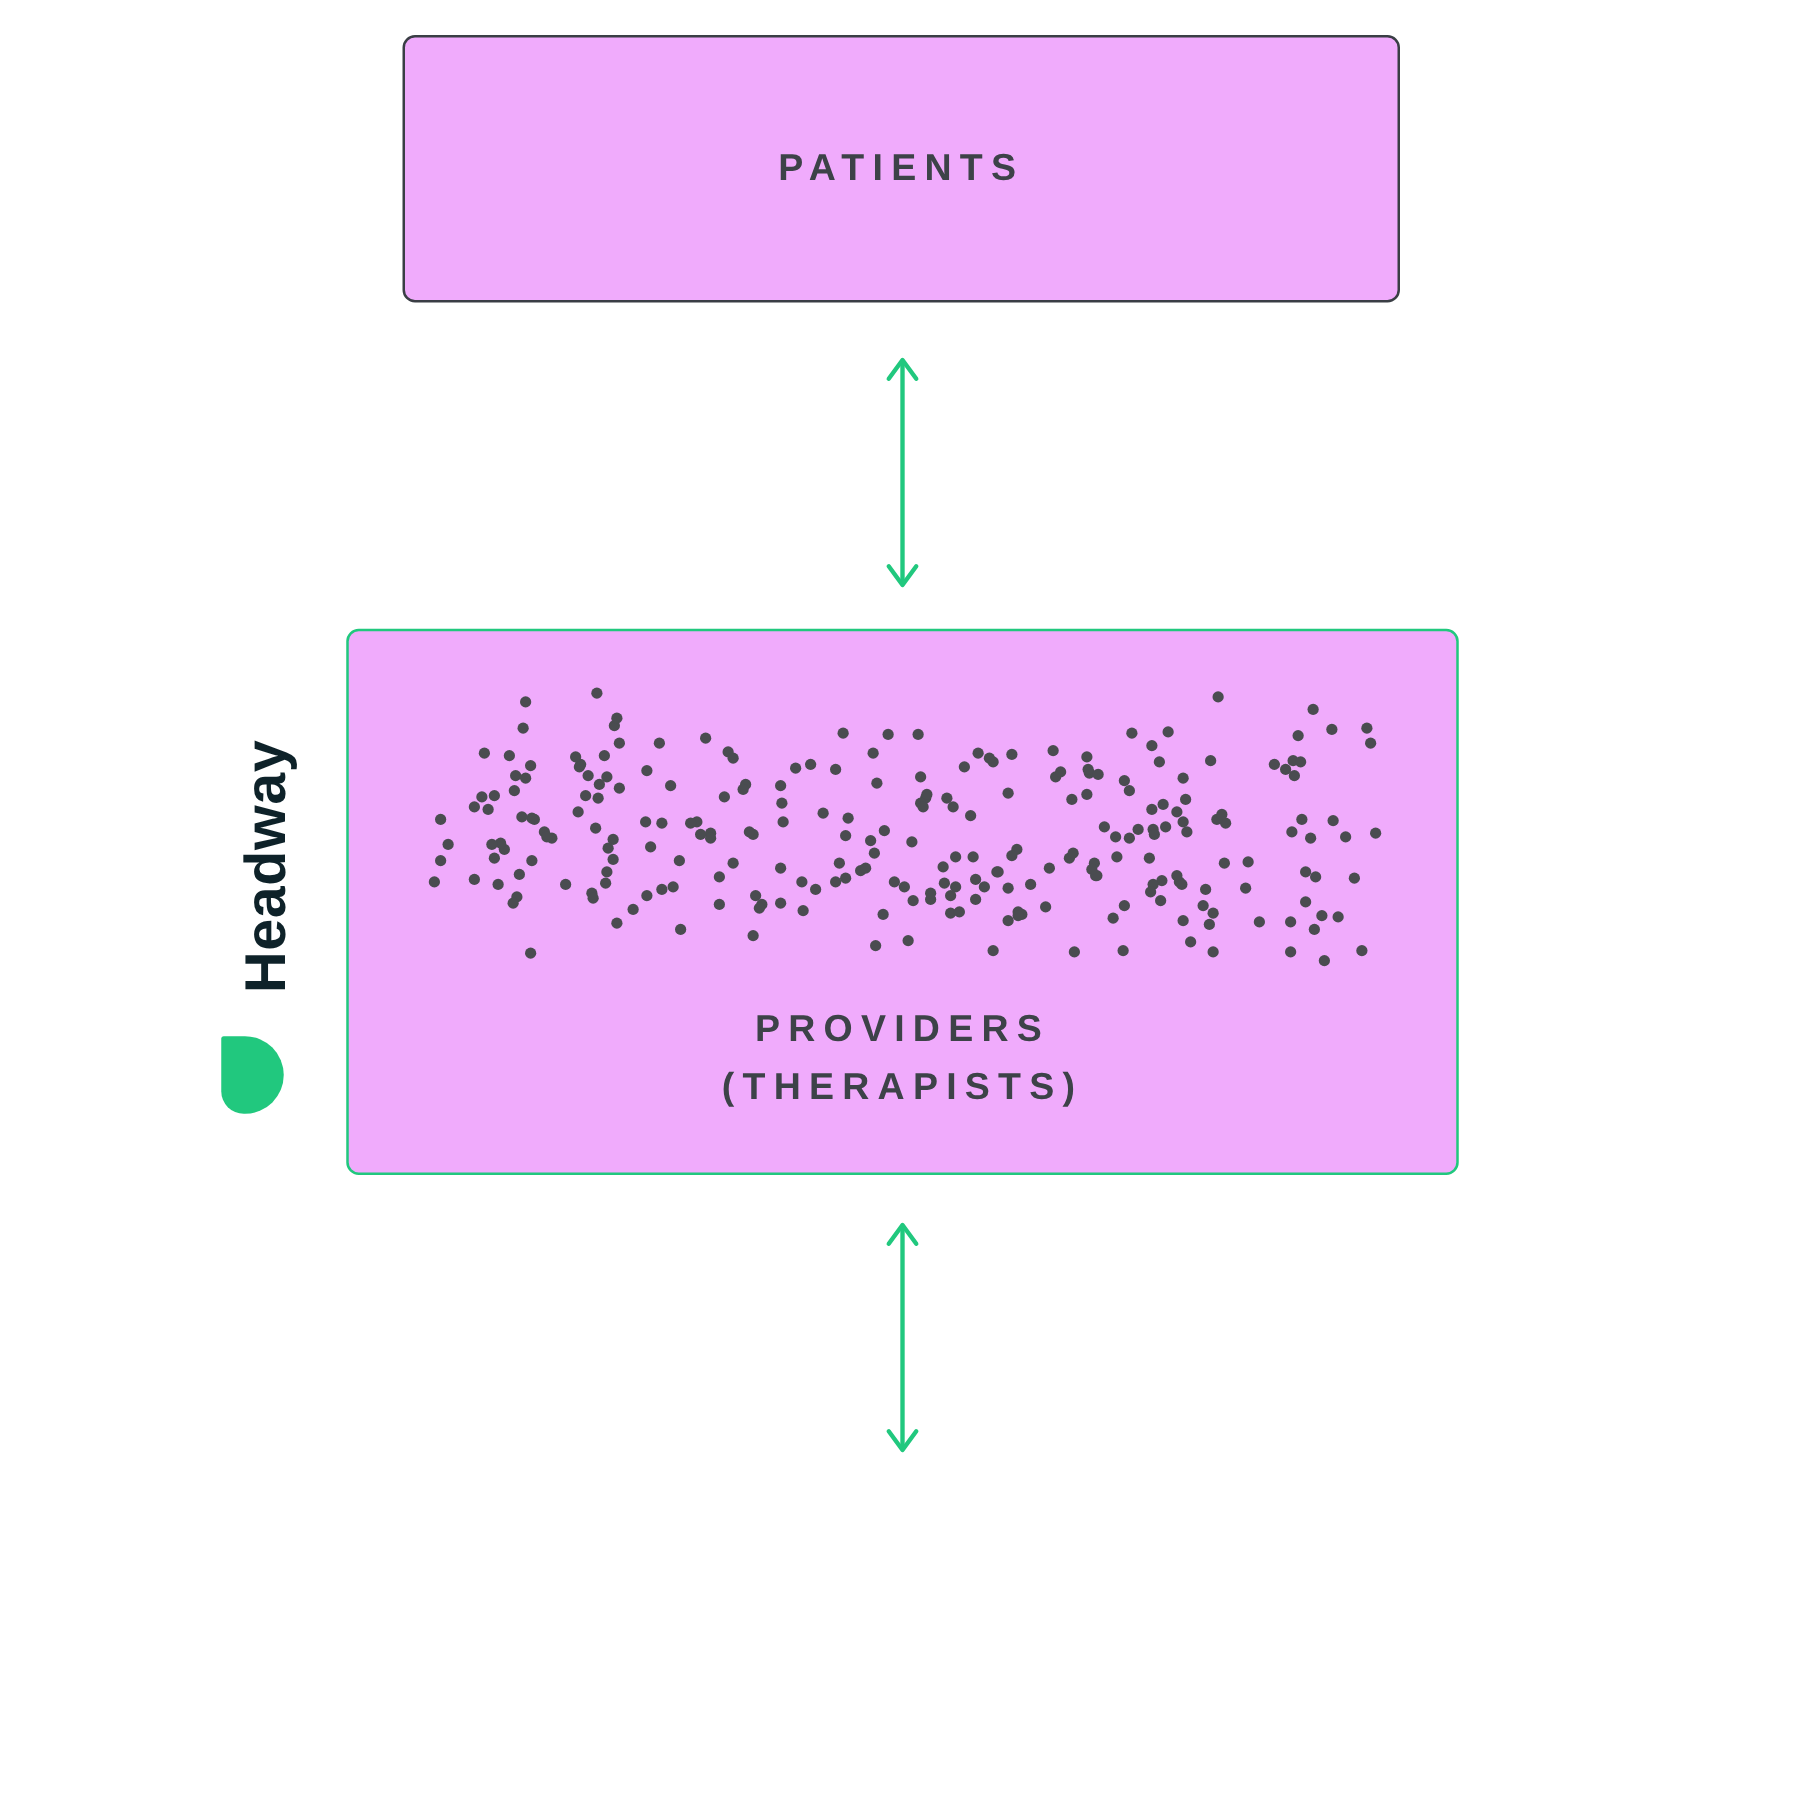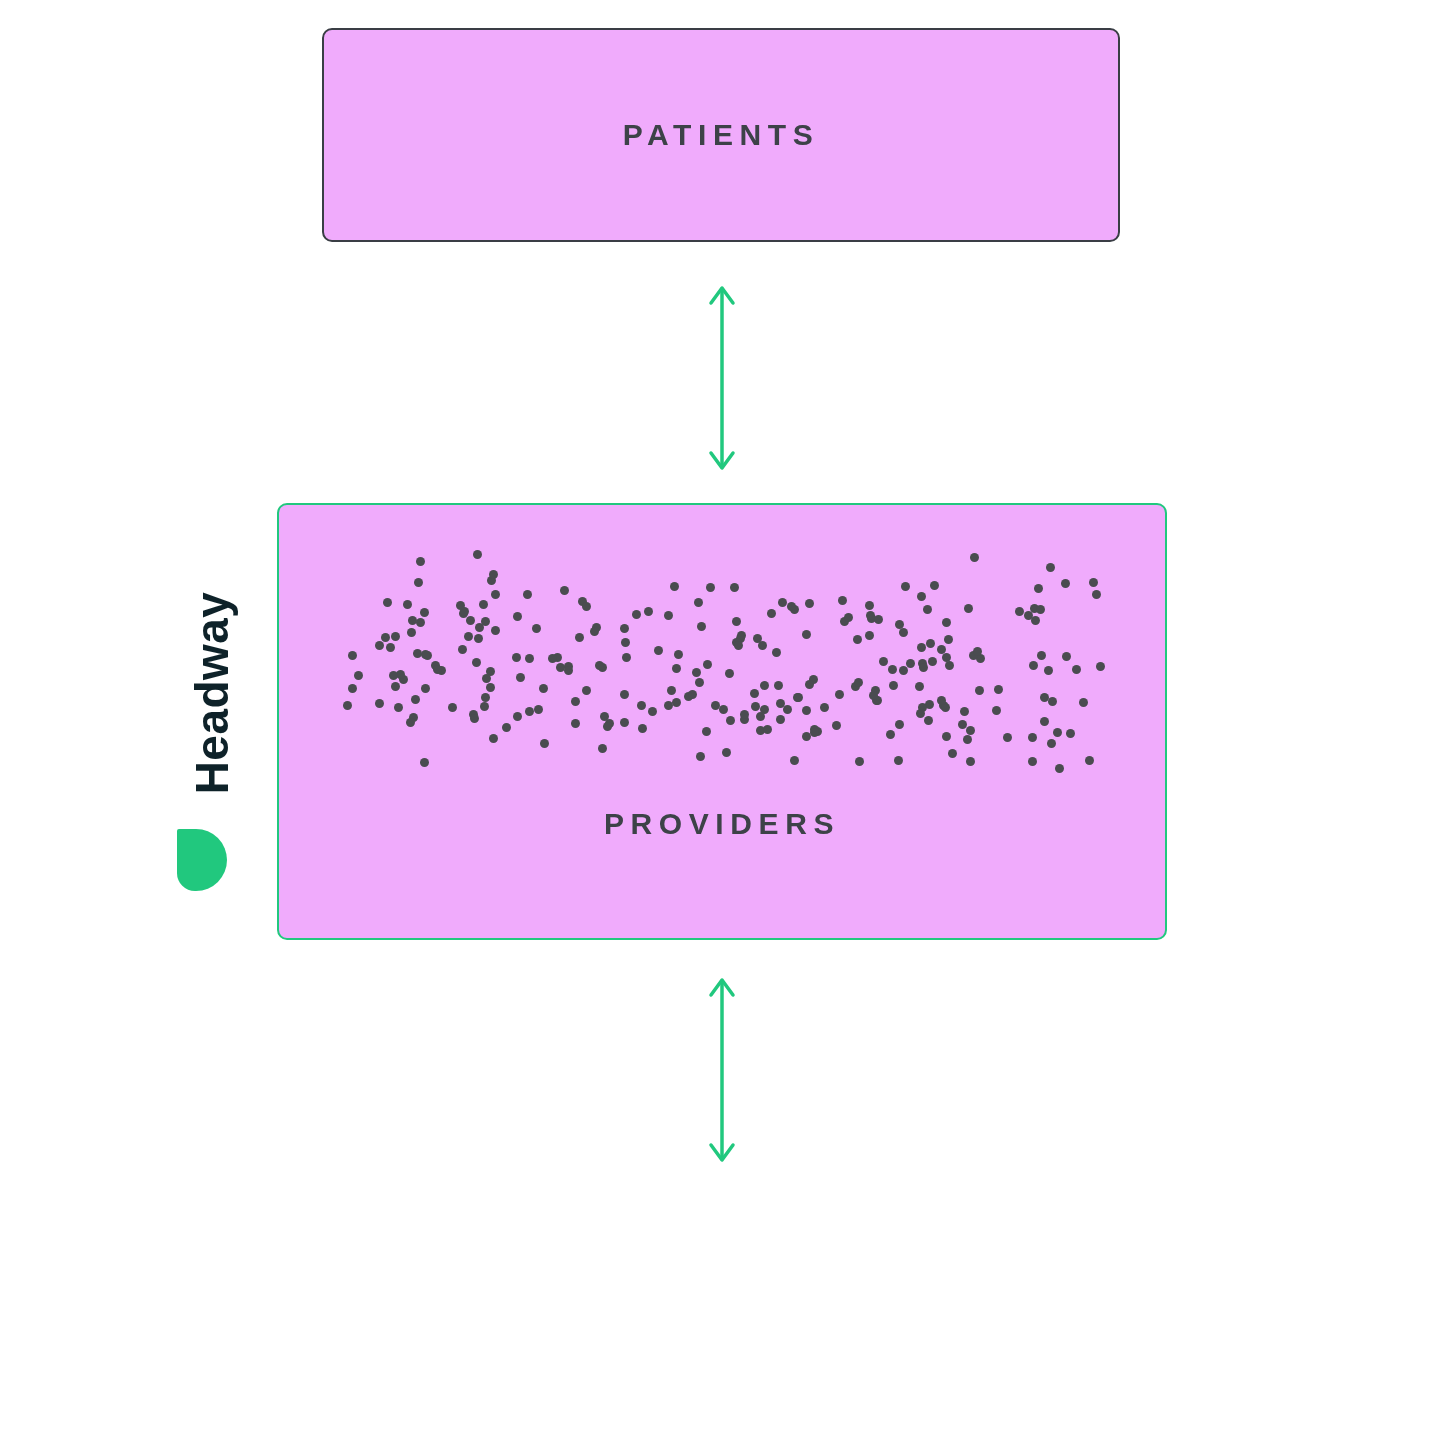--- a/index.html
+++ b/index.html
@@ -376,20 +376,21 @@
         <span class="dot" style="left: 593.94px; top: 99.7202px;"></span>
         <span class="dot" style="left: 246.897px; top: 81.711px;"></span>
         <span class="dot" style="left: 69.5113px; top: 103.947px;"></span>
         <span class="dot" style="left: 146.467px; top: 24.9223px;"></span>
         <span class="dot" style="left: 251.632px; top: 116.45px;"></span>
         <span class="dot" style="left: 195.722px; top: 138.773px;"></span>
         <span class="dot" style="left: 712.053px; top: 218.604px;"></span>
       </div>
     <div class="box-label providers-label">
       <div>PROVIDERS</div>
+      <div>(THERAPISTS)</div>
     </div>
   </div>
 
   <svg class="arrow arrow-bottom" viewBox="0 0 36 196" aria-hidden="true">
     <line x1="18" y1="10" x2="18" y2="186"></line>
     <polyline points="7,23 18,8 29,23"></polyline>
     <polyline points="7,173 18,188 29,173"></polyline>
   </svg>
 
 

